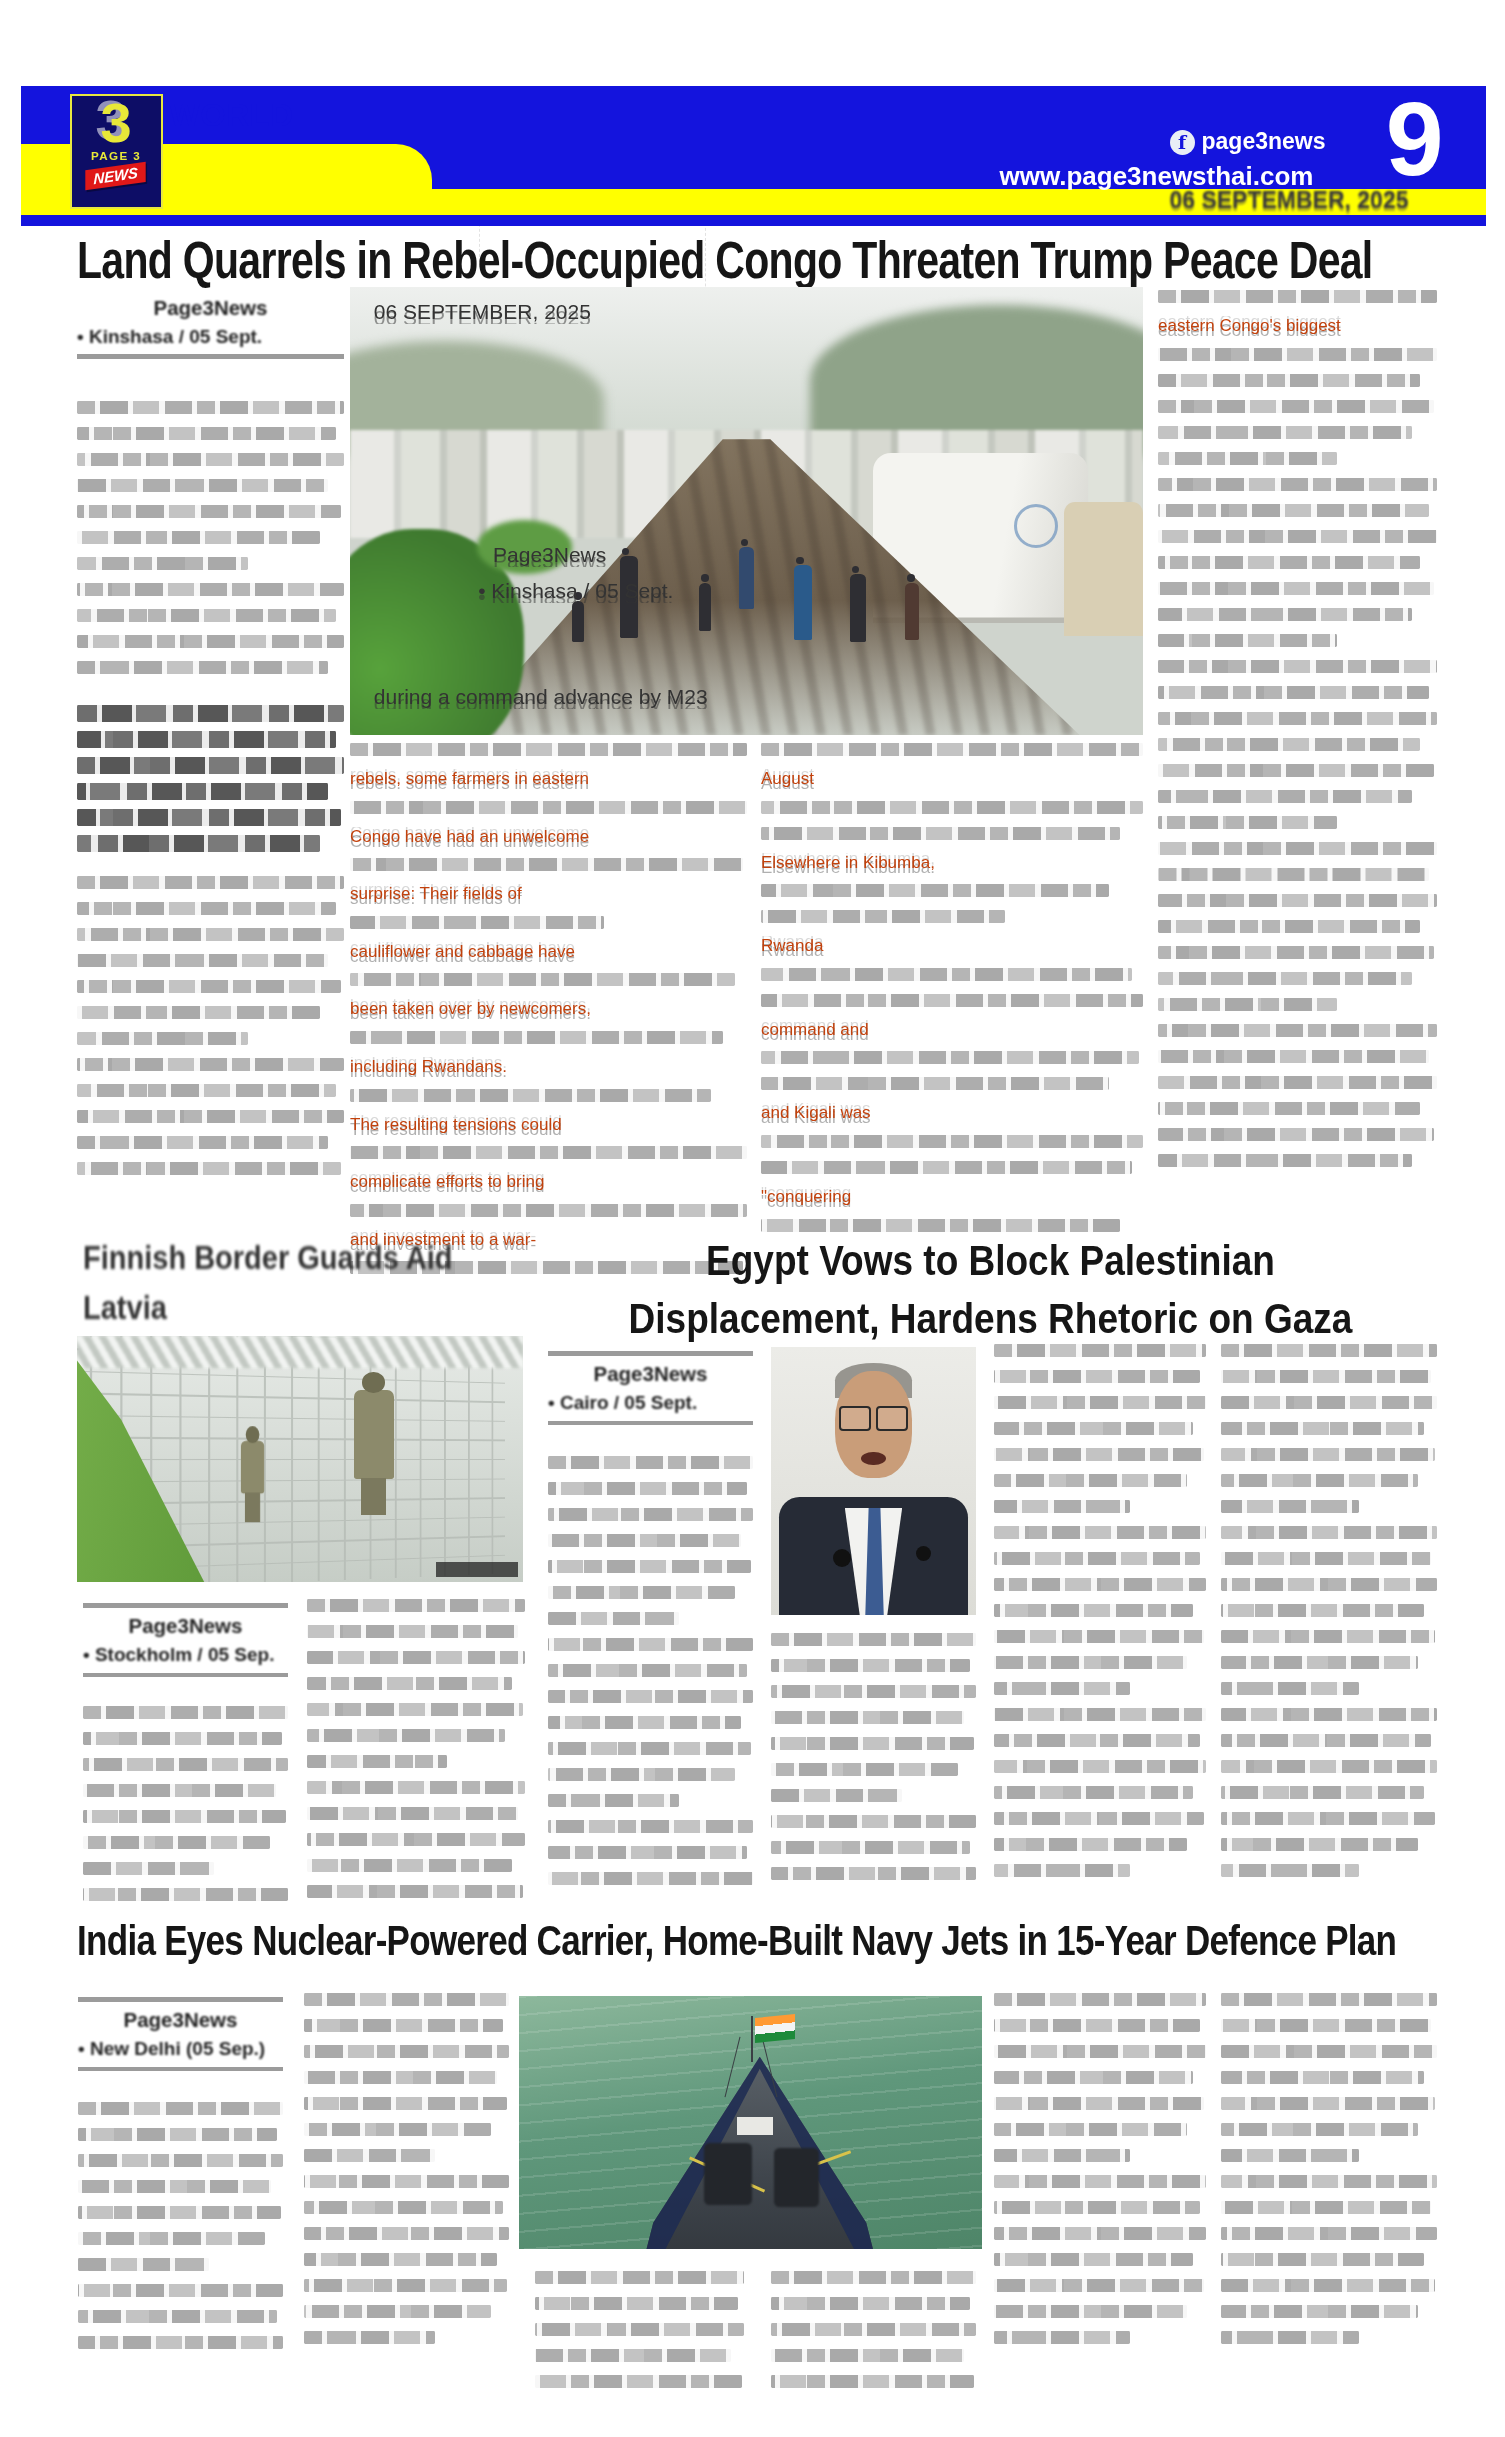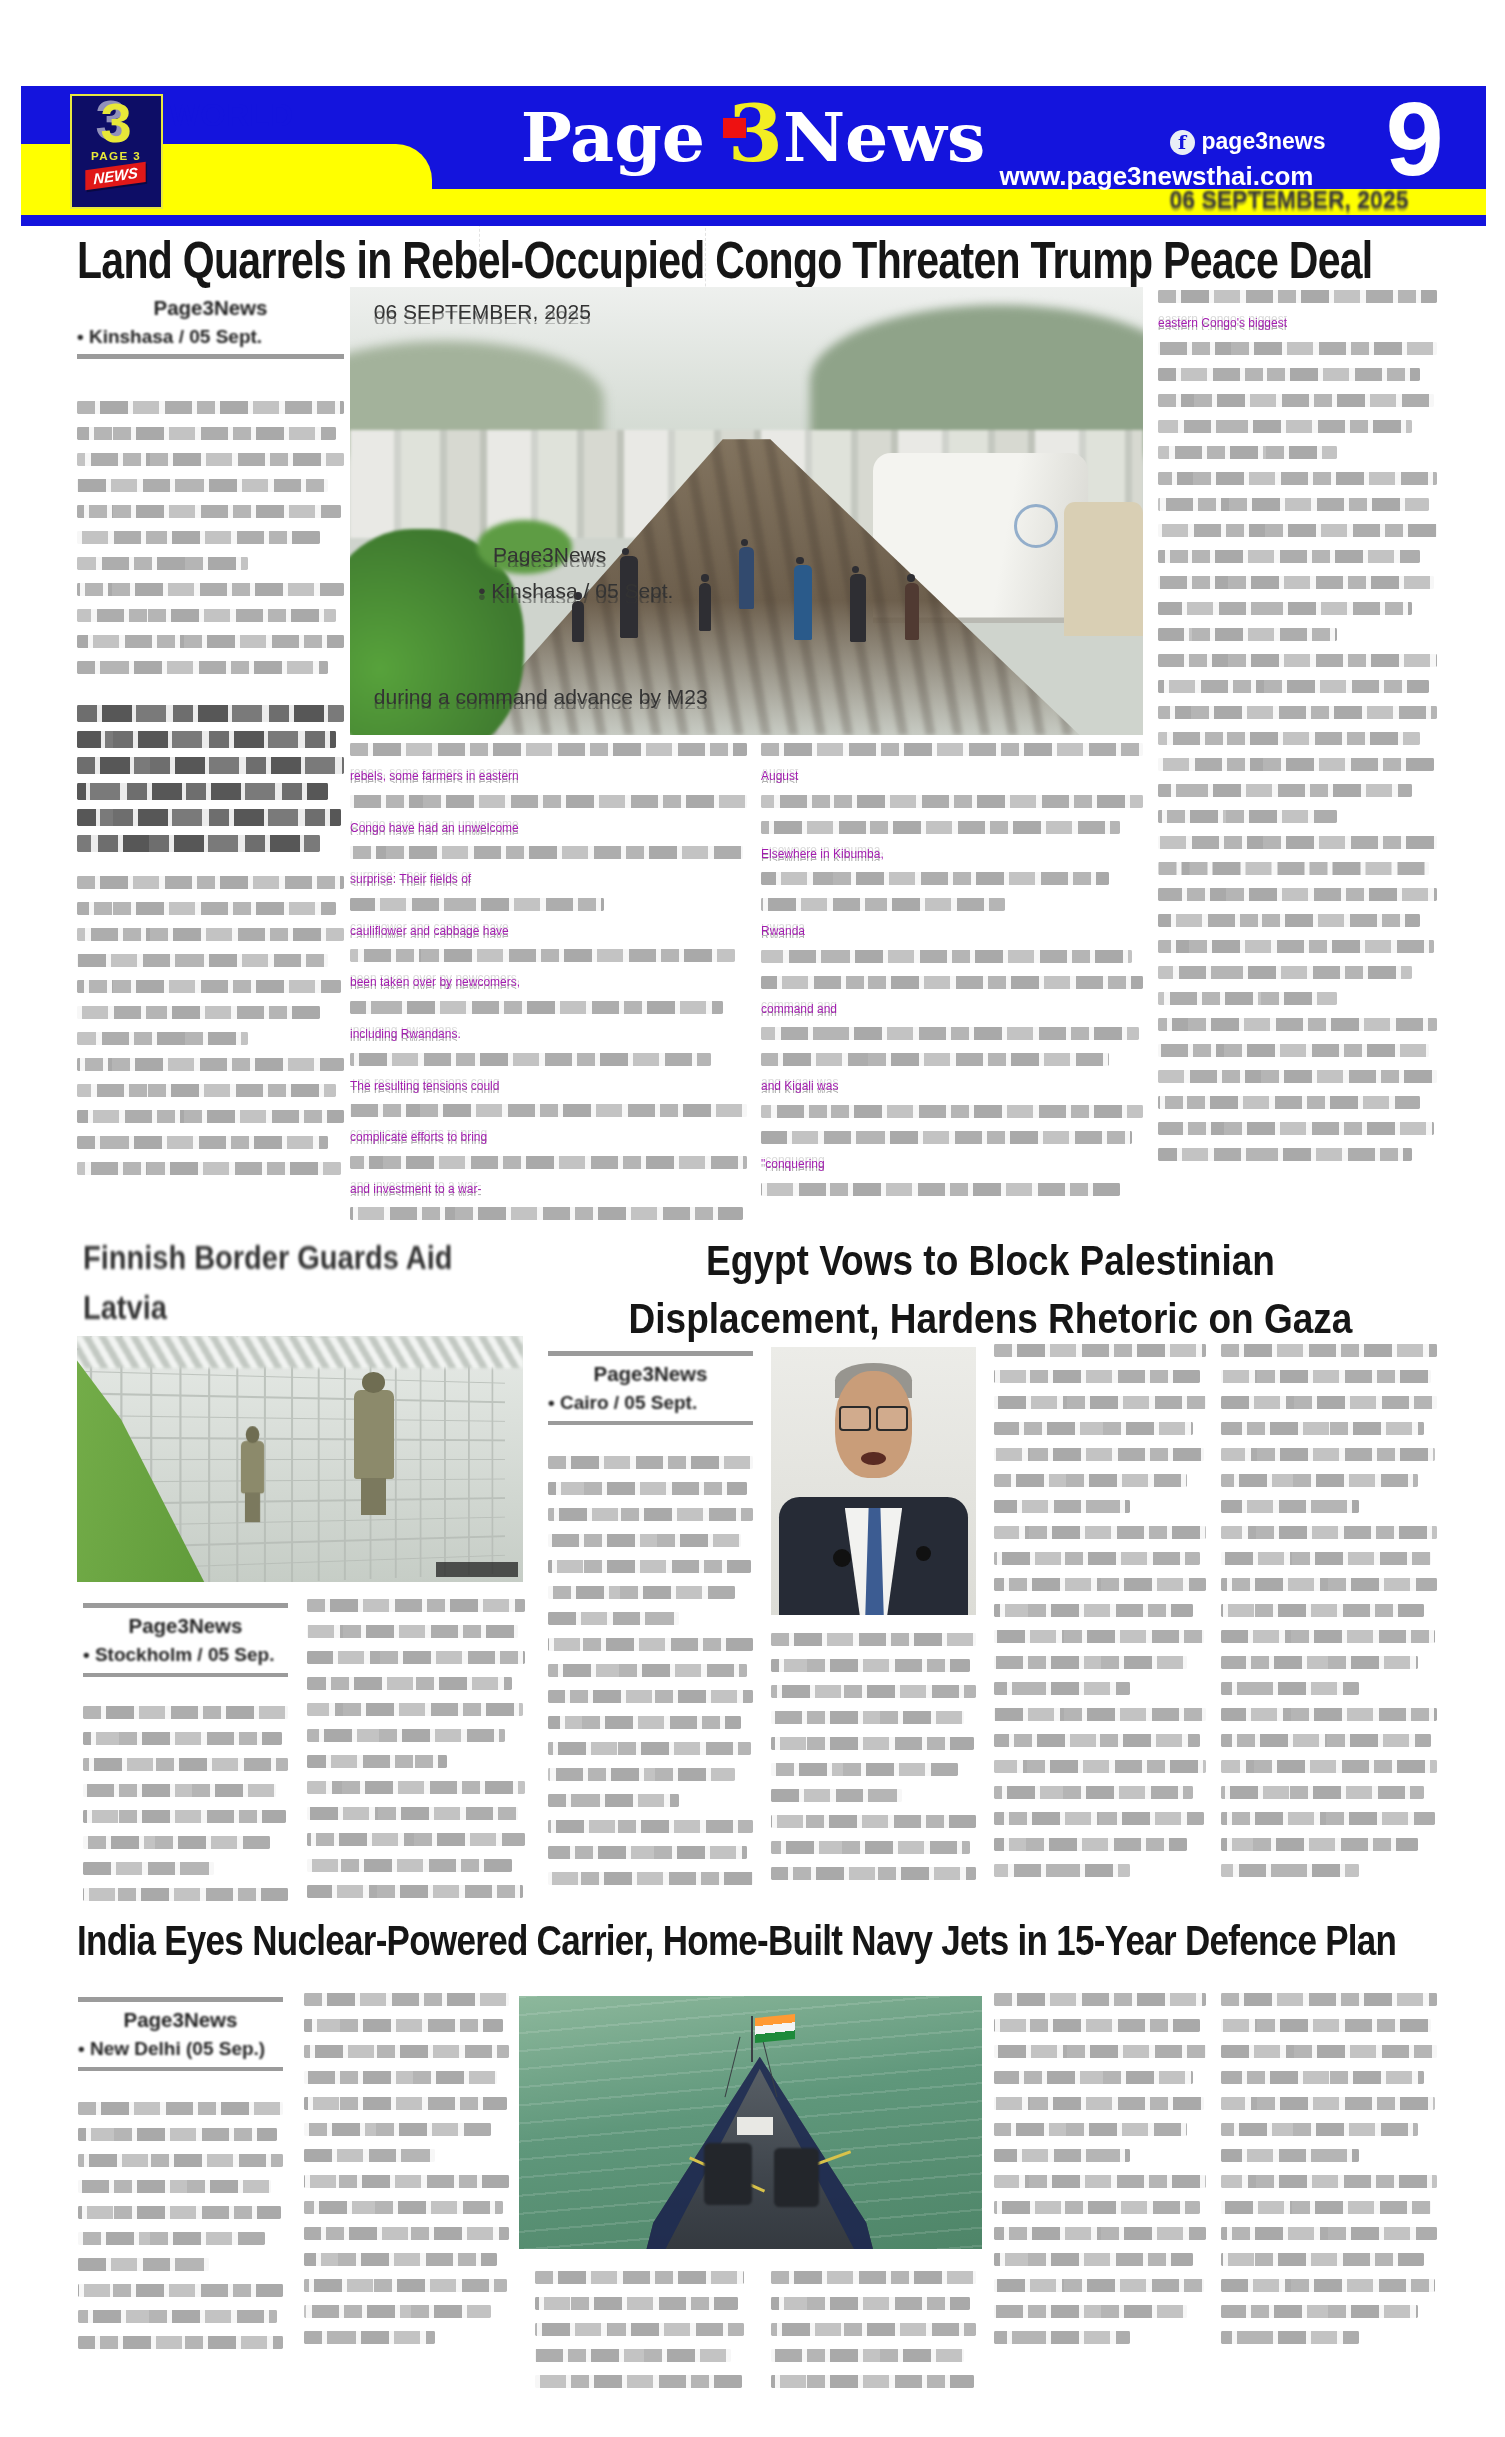--- a/index.html
+++ b/index.html
@@ -48,21 +48,21 @@
   .by .r{height:4.8px;background:#9b9b9b;margin:6.8px 0;filter:blur(0.3px);}
   .by .s{text-align:center;font-weight:bold;font-size:20.5px;color:#222;filter:blur(0.8px);}
   .by .p{font-weight:bold;font-size:19px;color:#222;margin-top:5.5px;filter:blur(0.9px);}
   .col{position:absolute;}
   .gl{height:13px;margin:0 0 13px;border-radius:1.4px;filter:blur(0.4px);
       background:repeating-linear-gradient(90deg,#b5b5b5 0 18px,#f7f7f7 18px 23px,#a9a9a9 23px 51px,
                  #f7f7f7 51px 56px,#c3c3c3 56px 82px,#f7f7f7 82px 88px,#adadad 88px 115px,#f7f7f7 115px 120px);}
   .dark .gl{height:17px;margin-bottom:9px;filter:blur(0.7px);
       background:repeating-linear-gradient(90deg,#6e6e6e 0 20.5px,#ececec 20.5px 25px,#575757 25px 55px,
                  #ececec 55px 59px,#7a7a7a 59px 89px,#ececec 89px 96px);}
-  .ghost{font-size:12px;color:#a21caf;font-weight:500;margin:0 0 11.6px;filter:blur(0.5px);
+  .ghost{font-size:17px;color:#c2410c;font-weight:500;margin:0 0 11.6px;filter:blur(0.5px);
          white-space:nowrap;overflow:hidden;
          text-shadow:0 4.8px 0 rgba(79,79,79,.45),0 -4.1px 0 rgba(79,79,79,.22);}
   
   .ph{position:absolute;overflow:hidden;background:#cfd4cd;}
   .ph-congo{left:350px;top:287px;width:793px;height:448px;}
   .c-sky{position:absolute;left:0;top:0;right:0;height:34%;background:linear-gradient(#eef0ee,#d3dad2);}
   .c-hill1{position:absolute;left:58%;top:4%;width:48%;height:34%;background:#8fa389;
            border-radius:100% 100% 0 0;filter:blur(4.8px);}
   .c-hill2{position:absolute;left:-8%;top:12%;width:40%;height:26%;background:#a3b29b;
            border-radius:100% 100% 0 0;filter:blur(5.5px);}
@@ -148,21 +148,20 @@
 
   <header class="hdr">
     <div class="worldtab"></div>
     <div class="band"></div>
     <div class="world">WORLD</div>
     <div class="logo">
       <div class="l3">3</div>
       <div class="lp">PAGE 3</div>
       <div class="ln">NEWS</div>
     </div>
-    <div class="mh"><span>Page</span><span class="rs"></span><span class="y3">3</span><span>News</span></div>
     <div class="fbrow"><span class="fbicon">f</span><span>page3news</span></div>
     <div class="site">www.page3newsthai.com</div>
     <div class="pagenum">9</div>
     <div class="dateghost">06 SEPTEMBER, 2025</div>
   </header>
 
   <h1 class="hl hl1">Land Quarrels in Rebel-Occupied Congo Threaten Trump Peace Deal</h1>
 
   <div class="by" style="left:77px;top:296px;width:267px;">
     <div class="s">Page3News</div>

